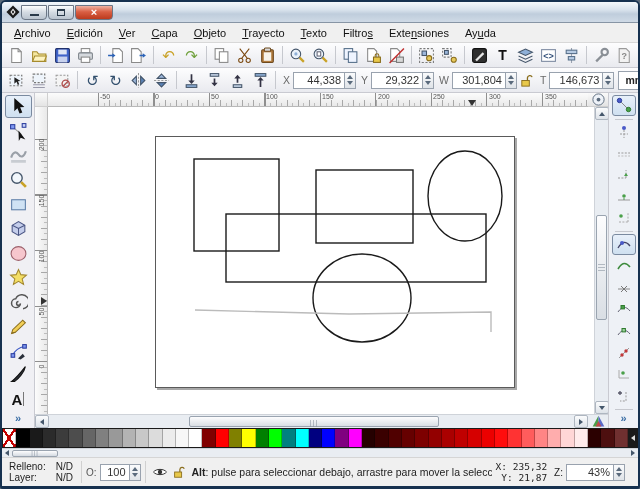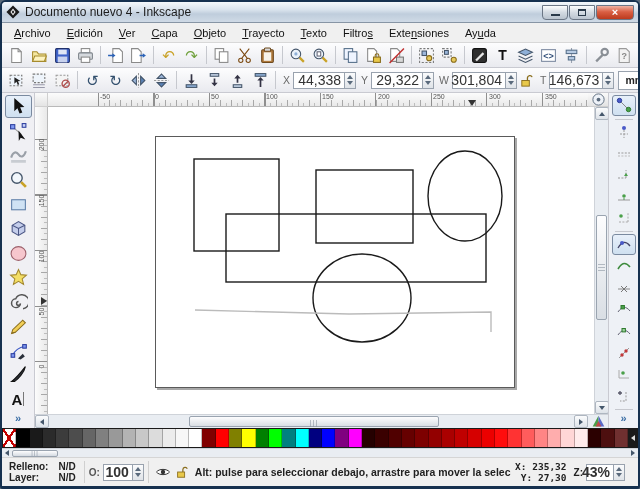--- a/index.html
+++ b/index.html
@@ -25,21 +25,21 @@
   .toolbar{display:flex;align-items:center;background:linear-gradient(#fdfdfe,#e9eaef);
     border-bottom:1px solid #c9cad1;padding:0 3px;}
   .tb1{height:25px;flex:0 0 25px;}
   .tb2{height:25px;flex:0 0 25px;font-size:10.5px;color:#666;}
   .tb{width:23px;height:22px;display:flex;align-items:center;justify-content:center;flex:0 0 auto;}
   .sep{width:1px;height:18px;background:#c6c8ce;margin:0 3px;flex:0 0 1px;}
   .gl{font-size:15px;line-height:1;}
   .fld{display:flex;align-items:center;margin:0 1px;}
   .fld .lbl{margin:0 3px;color:#6a6a6a;}
   .box{height:17px;background:#fff;border:1px solid #99a2ae;display:flex;align-items:center;
-       justify-content:flex-end;padding:0 3px;font-size:14px;color:#333;}
+       justify-content:flex-end;padding:0 3px;font-size:11px;color:#333;}
   .spn{width:11px;height:17px;border:1px solid #99a2ae;border-left:0;background:linear-gradient(#fafbfc,#dfe3e8);
        display:flex;flex-direction:column;align-items:center;justify-content:space-evenly;}
   .up{width:0;height:0;border-left:3px solid transparent;border-right:3px solid transparent;border-bottom:4px solid #5a6a7c;}
   .dn{width:0;height:0;border-left:3px solid transparent;border-right:3px solid transparent;border-top:4px solid #5a6a7c;}
   .unitbox{height:19px;border:1px solid #99a2ae;background:#fff;display:flex;align-items:center;margin-left:3px;}
   .unitbox .utxt{padding:0 6px;font-size:10.5px;color:#222;font-weight:bold;}
   .chev{color:#3b6ea5;font-size:11px;font-weight:bold;padding:0 3px;}
   
   .main{flex:1;display:flex;min-height:0;}
   .toolbox{width:33px;flex:0 0 33px;background:#f0f0f4;border-right:1px solid #c9cad1;
@@ -98,21 +98,21 @@
       linear-gradient(to top right,transparent 44%,#c40000 45%,#c40000 55%,transparent 56%),
       linear-gradient(to bottom right,transparent 44%,#c40000 45%,#c40000 55%,transparent 56%),#fff;}
   .pal-arrow{width:10px;flex:0 0 10px;background:#1a1a1a;display:flex;align-items:center;justify-content:center;}
   .pal-arrow .tri.l{border-right-color:#ddd;}
   .palette-scroll{height:9px;flex:0 0 9px;background:#e9edf2;border-top:1px solid #cfd3d9;display:flex;align-items:center;position:relative;}
   .ps-btn{width:10px;height:8px;display:flex;align-items:center;justify-content:center;}
   .ps-thumb{width:46px;height:7px;background:linear-gradient(#fdfdfe,#d5dbe2);border:1px solid #9aa4b0;border-radius:2px;
     display:flex;align-items:center;justify-content:center;color:#8a94a0;font-size:6px;letter-spacing:1px;}
   
   .statusbar{height:29px;flex:0 0 29px;background:#f0f0f0;border-top:1px solid #d5d5d5;
-    display:flex;align-items:center;font-size:10px;color:#222;padding:0 3px;font-weight:bold;}
+    display:flex;align-items:center;font-size:10px;color:#222;padding:0 3px;}
   .fs-block{display:grid;grid-template-columns:auto auto;column-gap:10px;row-gap:0;line-height:11px;padding:0 4px;}
   .st-sep{width:1px;height:22px;background:#d0d0d0;margin:0 4px;}
   .opacity{display:flex;align-items:center;}
   .layerbox{display:flex;align-items:center;}
   .layer-val{height:19px;min-width:52px;background:#fff;border:1px solid #99a2ae;display:flex;align-items:center;
     padding:0 5px;font-size:10.5px;}
   .layer-btn{width:15px;height:19px;background:linear-gradient(#fafbfc,#d8dde3);border:1px solid #99a2ae;border-left:0;
     display:flex;align-items:center;justify-content:center;}
   .msg{flex:1;white-space:nowrap;overflow:hidden;font-size:10.5px;padding:0 4px;}
   .xy-block{line-height:11px;text-align:right;font-family:"DejaVu Sans Mono",monospace;font-size:9.5px;padding:0 4px;}
@@ -123,21 +123,20 @@
 <body>
 
 <div class="window">
 
   <div class="titlebar">
     <svg width="14" height="14" viewBox="0 0 16 16">
         <polygon points="8,0.5 15.5,8 8,15.5 0.5,8" fill="#1b1b1b"></polygon>
         <polygon points="8,4 11,8 8,12 5,8" fill="#efefef"></polygon>
         <polygon points="8,6 9.5,8 8,10 6.5,8" fill="#1b1b1b"></polygon>
       </svg>
-    <span class="title-text">Documento nuevo 4 - Inkscape</span>
     <span class="winbtn min">
         <span class="minbar"></span>
       </span>
     <span class="winbtn max">
         <span class="maxbox"></span>
       </span>
     <span class="winbtn close">
         <span>×</span>
       </span>
   </div>
@@ -782,25 +781,25 @@
         <svg width="14" height="14" viewBox="0 0 16 16">
           <rect x="3" y="8" width="8" height="6" fill="#e8c84a" stroke="#8a6d1c"></rect>
           <path d="M9 8V5.2A2.6 2.6 0 0 1 14 4.4" fill="none" stroke="#8a6d1c" stroke-width="1.4"></path>
         </svg>
       </span>
     <div class="msg">
       <b>Alt</b><span>: pulse para seleccionar debajo, arrastre para mover la selecci</span>
     </div>
     <div class="xy-block">
       <div><span>X:</span> <span>235,32</span></div>
-      <div><span>Y:</span> <span>27,30</span></div>
+      <div><span>Y:</span> <span>21,87</span></div>
     </div>
     <div class="zoom-fld">
       <span style="margin:0 3px;color:#222">Z:</span>
-      <span class="box" style="width:28px">43%</span>
+      <span class="box" style="width:48px">43%</span>
       <span class="spn">
           <span class="up"></span>
           <span class="dn"></span>
         </span>
     </div>
     <div class="resize-grip"></div>
   </div>
 
 </div>
 

